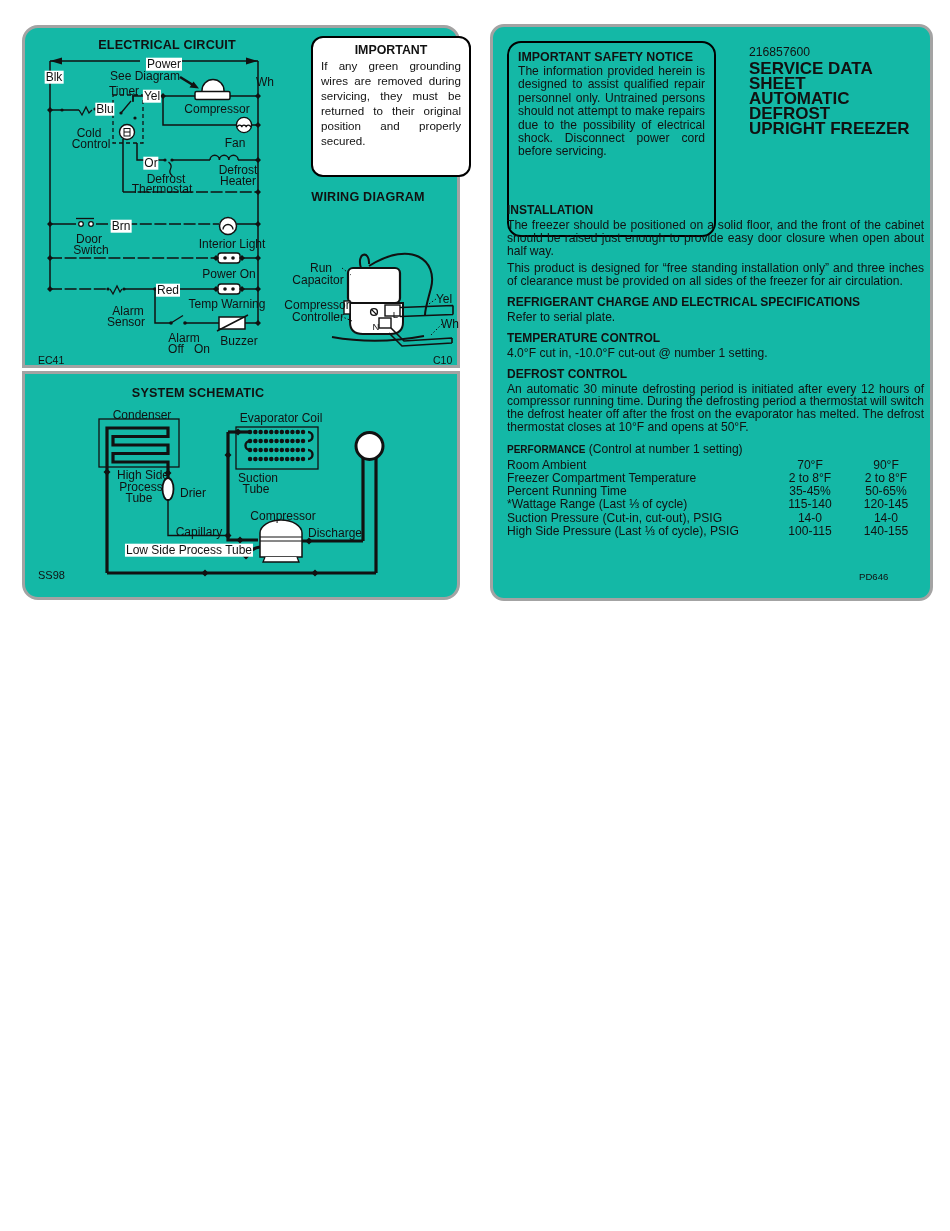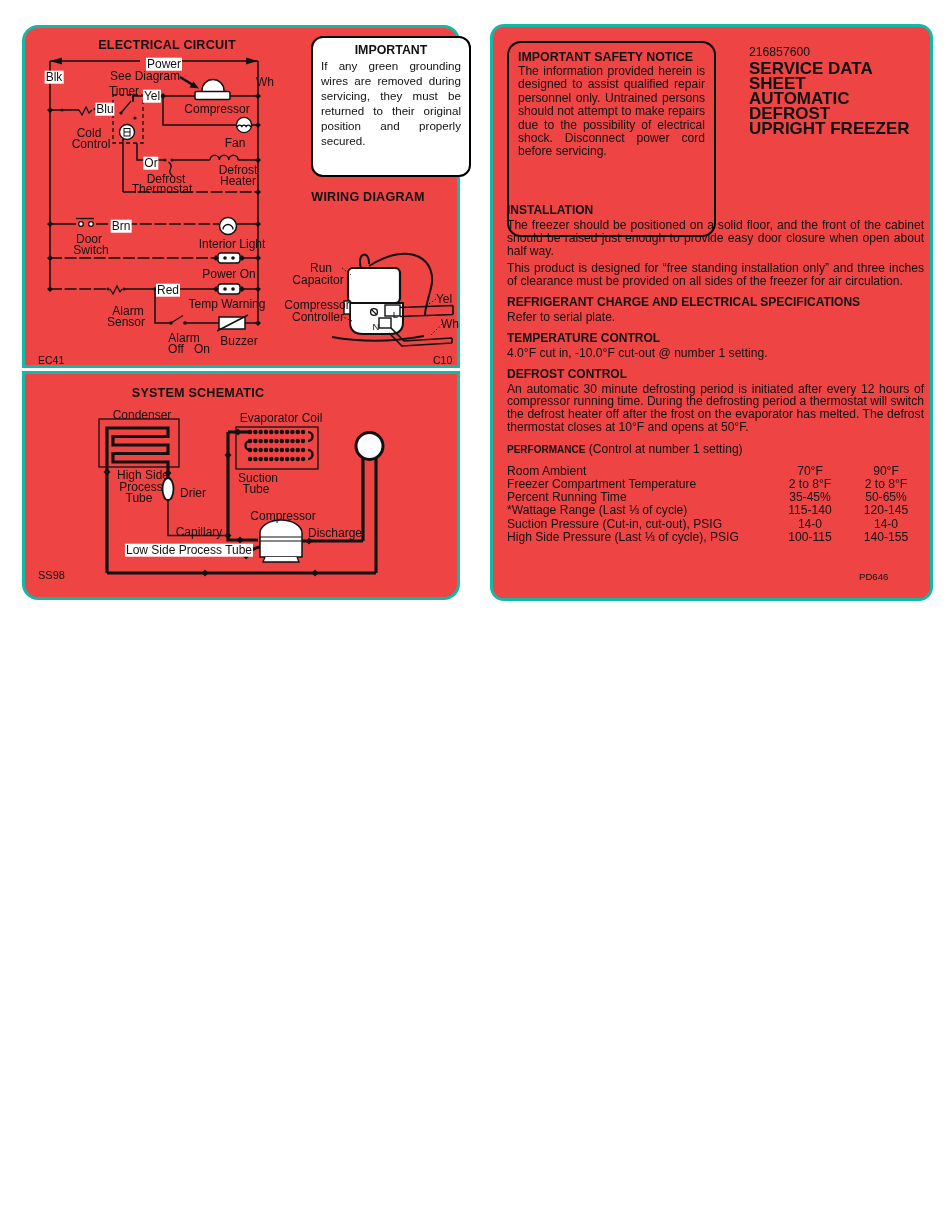--- a/index.html
+++ b/index.html
@@ -1,18 +1,18 @@
 <!DOCTYPE html>
 <html><head>
 <meta charset="utf-8">
 <style>
   html,body{margin:0;padding:0;}
   body{width:950px;height:1231px;background:#fff;position:relative;
        font-family:"Liberation Sans","DejaVu Sans",sans-serif;color:#111;}
-  .panel{position:absolute;border:3px solid #14b8a6;background:#ef4444;box-sizing:border-box;}
+  .panel{position:absolute;border:3px solid #a3a3a3;background:#14b8a6;box-sizing:border-box;}
   #p1{left:22px;top:25px;width:438px;height:343px;border-radius:16px 16px 0 0;}
   #p2{left:22px;top:371px;width:438px;height:229px;border-radius:0 0 16px 16px;}
   #p3{left:490px;top:24px;width:443px;height:577px;border-radius:14px;}
   .diag-svg{position:absolute;left:-3px;top:-3px;}
   .lbl{position:absolute;font-size:12px;line-height:1.05;white-space:nowrap;
        transform:translate(-50%,-50%);padding:0 1px;}
   .onwire{background:#fff;}
   .h1{position:absolute;transform:translate(-50%,-50%);font-weight:bold;font-size:12.6px;
       letter-spacing:.2px;white-space:nowrap;}
   .corner{position:absolute;font-size:10.5px;}
@@ -29,21 +29,21 @@
   .pnblock{position:absolute;left:256px;top:18px;}
   .pnblock .num{font-size:12.2px;margin-bottom:2px;}
   .pnblock .tl{font-weight:bold;font-size:17px;line-height:15px;}
   .sections{position:absolute;left:14px;top:176px;width:417px;}
   .sec-h{font-weight:bold;font-size:12px;margin-top:7px;}
   .sec-h:first-child{margin-top:0;}
   .sec-p{font-size:12.1px;line-height:12.8px;text-align:justify;margin-top:2px;}
   .sec-p + .sec-p{margin-top:5px;}
   .perf-h{margin-top:8px;font-size:12.1px;}
   .perf-h b{font-size:10px;text-align:right;}
-  .perf-table{margin-top:9px;}
+  .perf-table{margin-top:3px;}
   .perf-row{display:flex;font-size:12.1px;line-height:13.2px;}
   .perf-label{flex:1;}
   .perf-c{width:76px;text-align:center;}
   .foot{position:absolute;left:70px;top:532px;width:330px;font-size:9.6px;line-height:12.4px;}
   .pd{position:absolute;left:366px;top:544px;font-size:9.6px;}
 </style>
 </head>
 <body>
 
 <div class="panel" id="p1">

